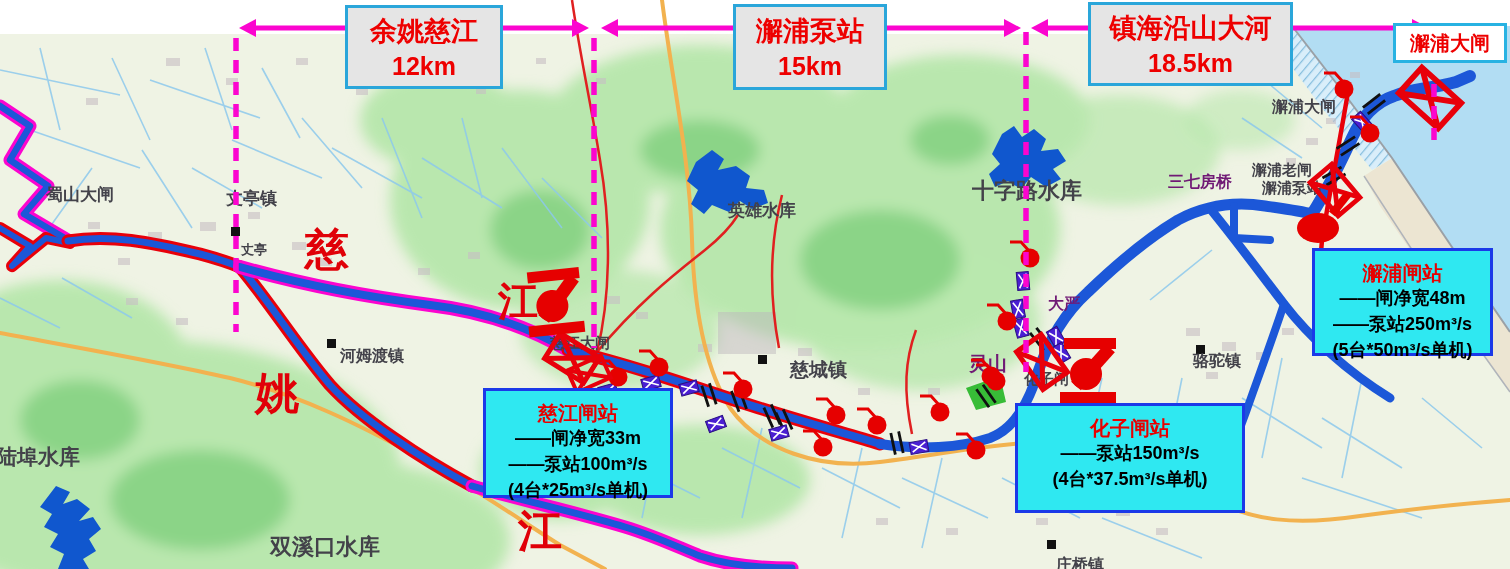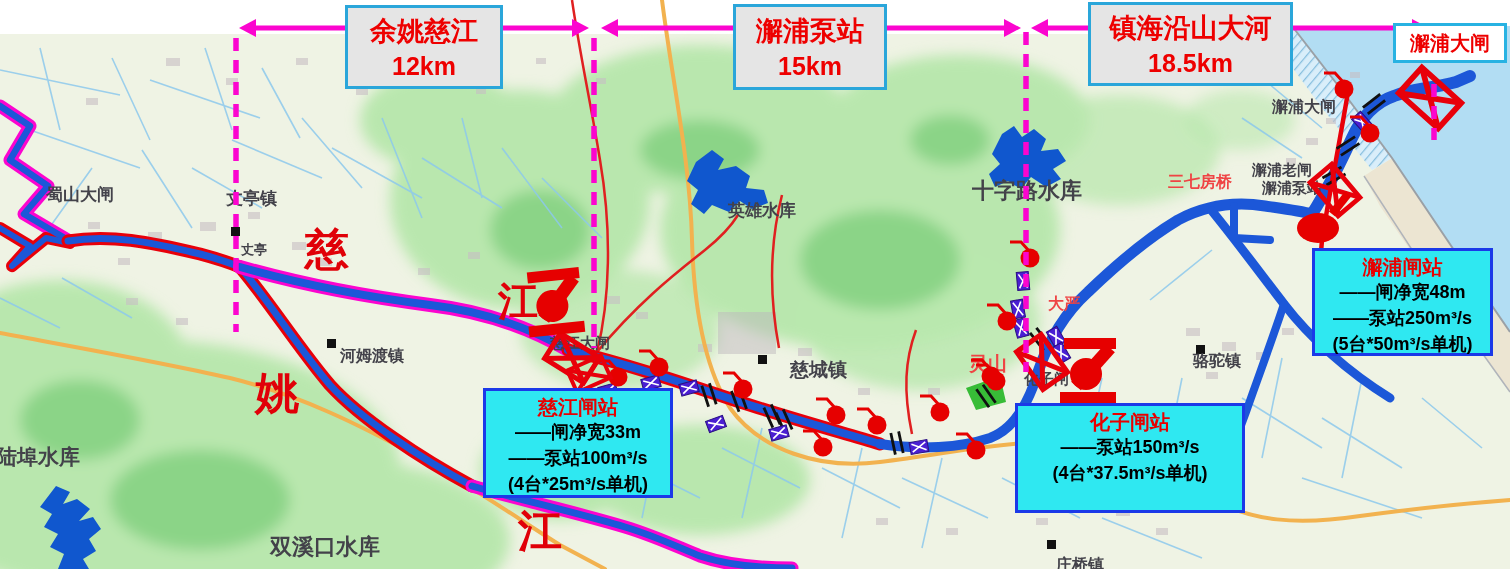--- a/index.html
+++ b/index.html
@@ -2,30 +2,30 @@
 <html><head>
 <meta charset="utf-8">
 <style>
   html,body{margin:0;padding:0;background:#fff;}
   #stage{position:relative;width:1510px;height:569px;overflow:hidden;background:#ffffff;
          font-family:"Liberation Sans",sans-serif;}
   #stage svg{position:absolute;left:0;top:0;}
   .lbl{position:absolute;font-family:"Liberation Serif",serif;font-weight:bold;
        color:#43424a;white-space:nowrap;line-height:1;z-index:20;}
   .lbl-mag{position:absolute;font-family:"Liberation Sans",sans-serif;font-weight:bold;
-       color:#ef4444;white-space:nowrap;line-height:1;z-index:20;}
+       color:#701a75;white-space:nowrap;line-height:1;z-index:20;}
   .rchar{position:absolute;font-family:"Liberation Serif",serif;font-weight:bold;
        color:#e00008;white-space:nowrap;line-height:1;z-index:20;}
   .segbox{position:absolute;background:#e5e5e5;border:3px solid #2aa6da;color:#ee0000;
        display:flex;flex-direction:column;align-items:center;justify-content:center;
        font-weight:bold;text-align:center;z-index:40;}
   .segbox .nm{font-size:27px;}
   .segbox .ln{font-size:25px;margin-top:3px;}
   .stbox{position:absolute;background:#2fe8f1;border:3px solid #1b39e8;color:#000;
-       font-weight:bold;text-align:center;z-index:40;padding-top:4px;box-sizing:border-box;}
+       font-weight:bold;text-align:center;z-index:40;padding-top:10px;box-sizing:border-box;}
   .stbox .t{color:#e80000;font-size:20px;line-height:24px;}
   .stbox .l{font-size:18px;line-height:26px;}
   .cornerbox{position:absolute;background:#ffffff;border:3px solid #28b2e2;color:#ee0000;
        font-weight:bold;font-size:20px;text-align:center;z-index:40;
        display:flex;align-items:center;justify-content:center;}
 </style>
 </head>
 <body>
 
 <div id="stage">

